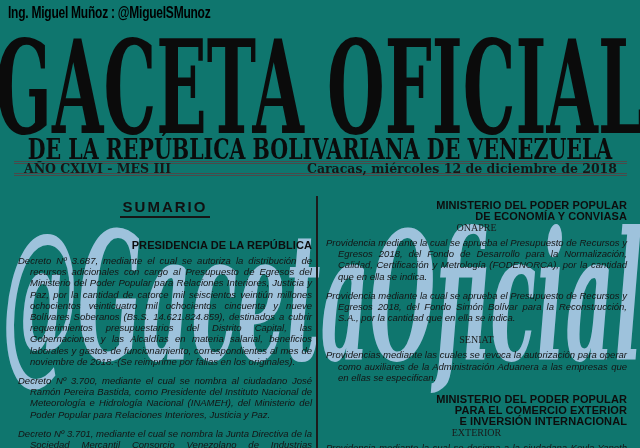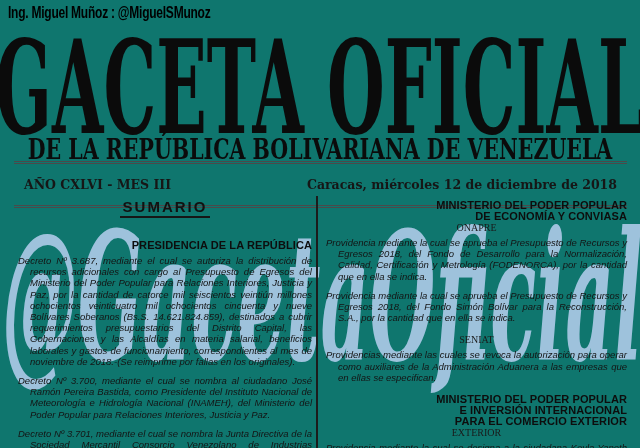--- a/index.html
+++ b/index.html
@@ -33,21 +33,21 @@
   .gazette-subtitle {
     position: absolute; top: 136px; left: 320px;
     font-family: "DejaVu Serif", serif; font-weight: bold;
     font-size: 27px; line-height: 27px; white-space: nowrap;
     transform: scaleX(0.76) translateX(-50%); transform-origin: 0 0;
     color: #0b0b0b;
   }
 
   
   .datebar {
-    position: absolute; top: 161px; left: 14px; width: 613px; height: 47px;
+    position: absolute; top: 161px; left: 14px; width: 613px; height: 15px;
     border-top: 3px double #4a4a4a; border-bottom: 3px double #4a4a4a;
     display: flex; align-items: center; justify-content: space-between;
     padding: 0 10px;
     font-family: "DejaVu Serif", serif; font-weight: bold; font-size: 12.5px;
     color: #161616;
   }
   .datebar .cell { white-space: nowrap; }
 
   
   .watermark {
@@ -131,19 +131,19 @@
     <div class="sec-heading">MINISTERIO DEL PODER POPULAR</div>
     <div class="sec-heading">DE ECONOMÍA Y CONVIASA</div>
     <div class="sub-heading">ONAPRE</div>
     <p class="entry first">Providencia mediante la cual se aprueba el Presupuesto de Recursos y Egresos 2018, del Fondo de Desarrollo para la Normalización, Calidad, Certificación y Metrología (FODENORCA), por la cantidad que en ella se indica.</p>
     <p class="entry">Providencia mediante la cual se aprueba el Presupuesto de Recursos y Egresos 2018, del Fondo Simón Bolívar para la Reconstrucción, S.A., por la cantidad que en ella se indica.</p>
 
     <div class="sub-heading gap-top">SENIAT</div>
     <p class="entry first">Providencias mediante las cuales se revoca la autorización para operar como auxiliares de la Administración Aduanera a las empresas que en ellas se especifican.</p>
 
     <div class="sec-heading gap-top">MINISTERIO DEL PODER POPULAR</div>
+    <div class="sec-heading">PARA EL COMERCIO EXTERIOR</div>
     <div class="sec-heading">E INVERSIÓN INTERNACIONAL</div>
-    <div class="sec-heading">PARA EL COMERCIO EXTERIOR</div>
     <div class="sub-heading">EXTERIOR</div>
     <p class="entry first">Providencia mediante la cual se designa a la ciudadana Keyla Yaneth Torres Rengel, como funcionaria responsable de la Unidad Administradora Central, para la Ejecución Financiera del Presupuesto de Gastos 2018, de este Organismo.</p>
   </div>
 
 </div>
 
 </body></html>

